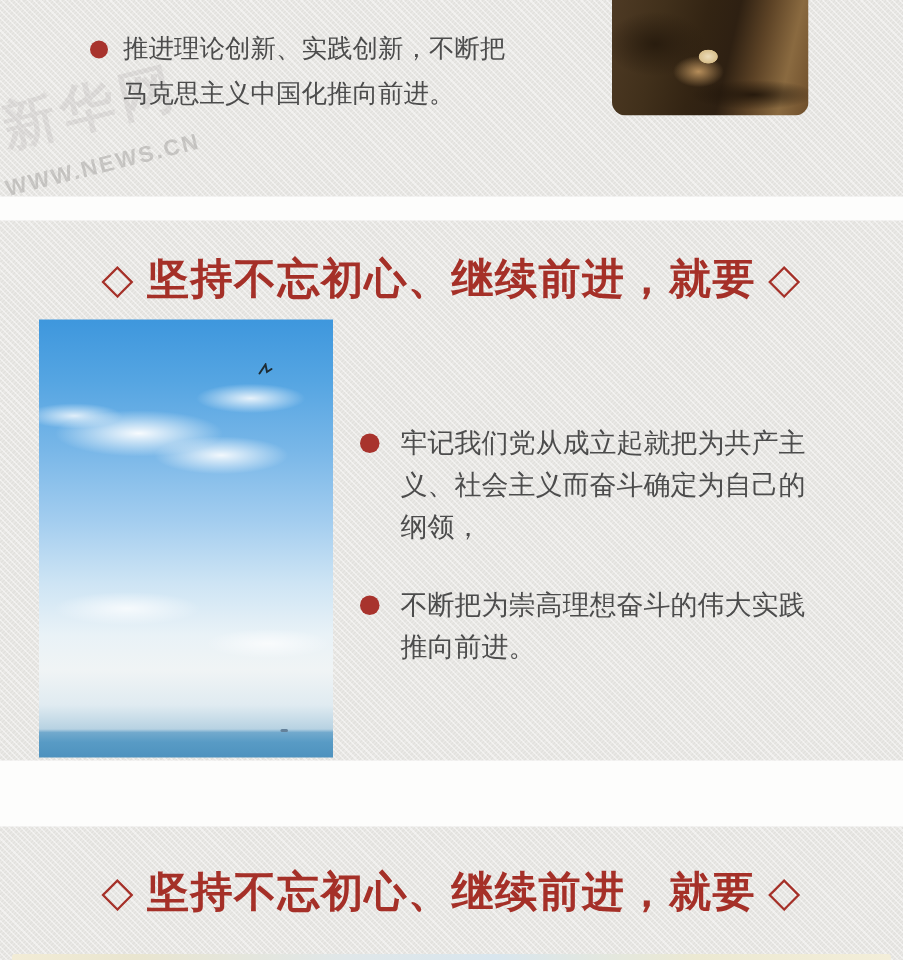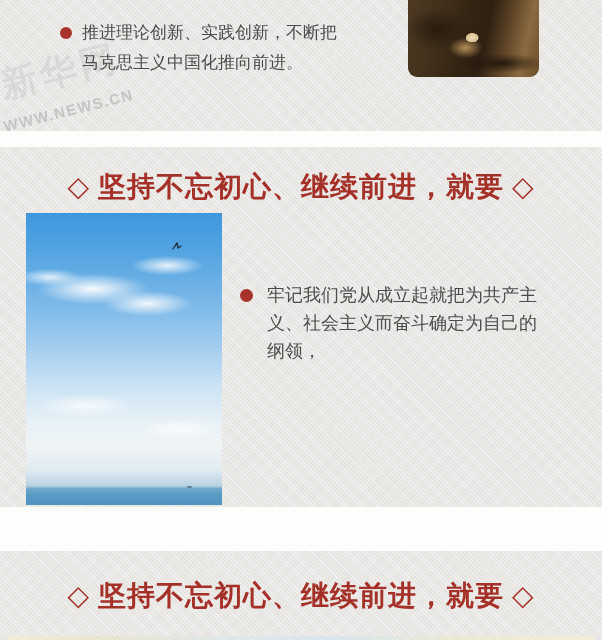--- a/index.html
+++ b/index.html
@@ -111,18 +111,22 @@
       <path d="M2 7 L6 1 L7 6 L10 4" stroke="#1d2b33" stroke-width="1.3" fill="none" stroke-linecap="round"></path>
     </svg>
     <span class="boat"></span>
   </div>
 
   <div class="bullets">
     <div class="b-item">
       <span class="b-dot"></span>
       <p class="b-text">牢记我们党从成立起就把为共产主义、社会主义而奋斗确定为自己的纲领，</p>
     </div>
+    <div class="b-item">
+      <span class="b-dot"></span>
+      <p class="b-text">不断把为崇高理想奋斗的伟大实践推向前进。</p>
+    </div>
   </div>
 
   <h2 class="title t3">◇ 坚持不忘初心、继续前进，就要 ◇</h2>
   <div class="next-photo"></div>
 
 </div>
 
 </body></html>

